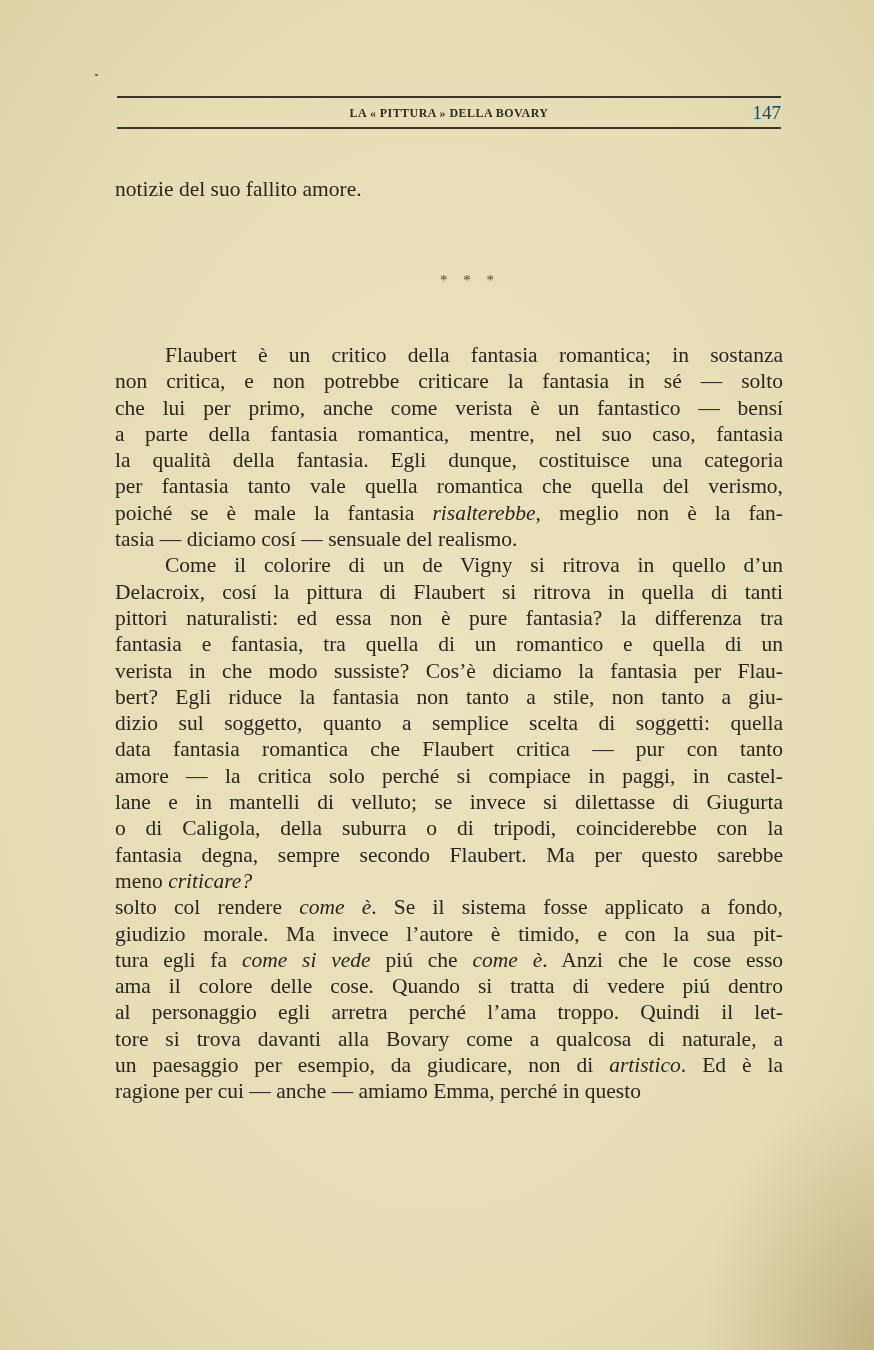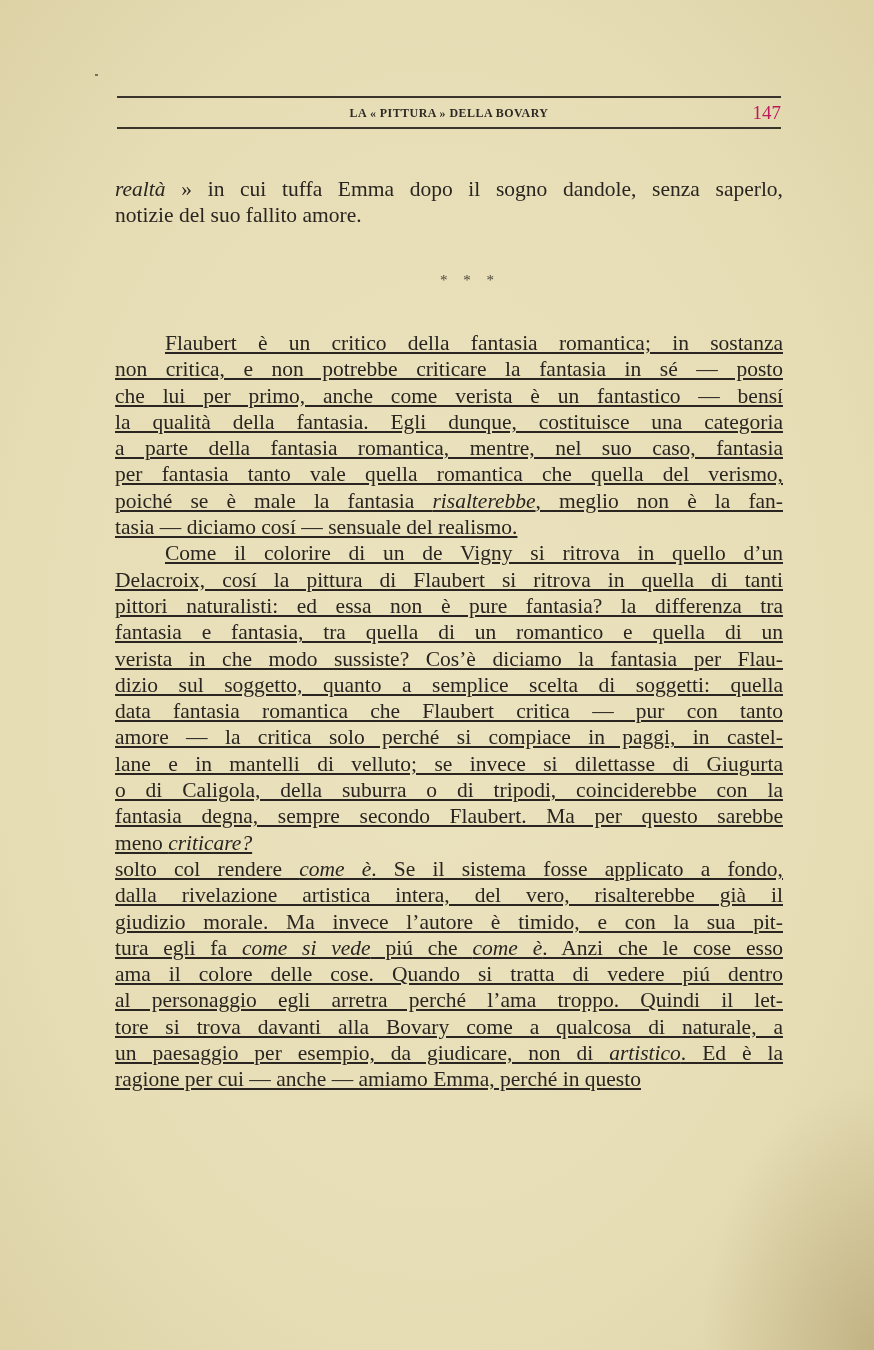--- a/index.html
+++ b/index.html
@@ -21,91 +21,90 @@
     .running-head {
       position: absolute; left: 84px; top: 102px; width: 664px; height: 22px;
       font-family: "Liberation Serif", serif;
     }
     .running-title {
       position: absolute; left: 0; right: 0; text-align: center;
       font-size: 13px; letter-spacing: 0.5px; top: 3px; font-weight: bold; color: #2e2924;
       transform: scaleX(0.92);
     }
     .page-number {
-      position: absolute; right: 0; top: 0; font-size: 19px; color: #be185d;
+      position: absolute; right: 0; top: 0; font-size: 19px; color: #0c4a6e;
     }
     .text {
       position: absolute; left: 82px; width: 668px;
       font-family: "Liberation Serif", serif;
       font-size: 21.5px;
     }
     .line {
       display: block; height: 26.3px; line-height: 26.3px;
       text-align: justify; text-align-last: justify; white-space: nowrap;
       overflow: visible;
     }
     .line.last { text-align-last: left; }
     .line.indent { padding-left: 50px; }
     .block1 { top: 176px; }
     .stars {
       position: absolute; left: 0; width: 874px; top: 272px; text-align: center;
       font-size: 15px; letter-spacing: 6px; color: #4a443a;
       font-family: "Liberation Serif", serif;
     }
-    .block2 { top: 330px; text-decoration: underline; }
+    .block2 { top: 342px; }
     i { font-style: italic; }
   </style>
 </head>
 <body>
 
 <div class="page">
   <div class="dot"></div>
 
   <div class="rule top"></div>
   <div class="running-head">
     <div class="running-title">LA « PITTURA » DELLA BOVARY</div>
     <div class="page-number">147</div>
   </div>
   <div class="rule bottom"></div>
 
   <div class="text block1" id="intro">
-      <span class="line"><i>realtà</i><span> » in cui tuffa Emma dopo il sogno dandole, senza saperlo,</span></span>
       <span class="line last"><span>notizie del suo fallito amore.</span></span>
     </div>
 
   <div class="stars">* * *</div>
 
   <div class="text block2" id="body">
       <div>
         <span class="line indent"><span>Flaubert è un critico della fantasia romantica; in sostanza</span></span>
-        <span class="line"><span>non critica, e non potrebbe criticare la fantasia in sé — posto</span></span>
+        <span class="line"><span>non critica, e non potrebbe criticare la fantasia in sé — solto</span></span>
         <span class="line"><span>che lui per primo, anche come verista è un fantastico — bensí</span></span>
+        <span class="line"><span>a parte della fantasia romantica, mentre, nel suo caso, fantasia</span></span>
         <span class="line"><span>la qualità della fantasia. Egli dunque, costituisce una categoria</span></span>
-        <span class="line"><span>a parte della fantasia romantica, mentre, nel suo caso, fantasia</span></span>
         <span class="line"><span>per fantasia tanto vale quella romantica che quella del verismo,</span></span>
         <span class="line"><span>poiché se è male la fantasia </span><i>risalterebbe</i><span>, meglio non è la fan-</span></span>
         <span class="line last"><span>tasia — diciamo cosí — sensuale del realismo.</span></span>
       </div>
       <div>
         <span class="line indent"><span>Come il colorire di un de Vigny si ritrova in quello d’un</span></span>
         <span class="line"><span>Delacroix, cosí la pittura di Flaubert si ritrova in quella di tanti</span></span>
         <span class="line"><span>pittori naturalisti: ed essa non è pure fantasia? la differenza tra</span></span>
         <span class="line"><span>fantasia e fantasia, tra quella di un romantico e quella di un</span></span>
         <span class="line"><span>verista in che modo sussiste? Cos’è diciamo la fantasia per Flau-</span></span>
+        <span class="line"><span>bert? Egli riduce la fantasia non tanto a stile, non tanto a giu-</span></span>
         <span class="line"><span>dizio sul soggetto, quanto a semplice scelta di soggetti: quella</span></span>
         <span class="line"><span>data fantasia romantica che Flaubert critica — pur con tanto</span></span>
         <span class="line"><span>amore — la critica solo perché si compiace in paggi, in castel-</span></span>
         <span class="line"><span>lane e in mantelli di velluto; se invece si dilettasse di Giugurta</span></span>
         <span class="line"><span>o di Caligola, della suburra o di tripodi, coinciderebbe con la</span></span>
         <span class="line"><span>fantasia degna, sempre secondo Flaubert. Ma per questo sarebbe</span></span>
         <span class="line last"><span>meno </span><i>criticare?</i></span>
       </div>
       <div>
         <span class="line"><span>solto col rendere </span><i>come è</i><span>. Se il sistema fosse applicato a fondo,</span></span>
-        <span class="line"><span>dalla rivelazione artistica intera, del vero, risalterebbe già il</span></span>
         <span class="line"><span>giudizio morale. Ma invece l’autore è timido, e con la sua pit-</span></span>
         <span class="line"><span>tura egli fa </span><i>come si vede</i><span> piú che </span><i>come è</i><span>. Anzi che le cose esso</span></span>
         <span class="line"><span>ama il colore delle cose. Quando si tratta di vedere piú dentro</span></span>
         <span class="line"><span>al personaggio egli arretra perché l’ama troppo. Quindi il let-</span></span>
         <span class="line"><span>tore si trova davanti alla Bovary come a qualcosa di naturale, a</span></span>
         <span class="line"><span>un paesaggio per esempio, da giudicare, non di </span><i>artistico</i><span>. Ed è la</span></span>
         <span class="line last"><span>ragione per cui — anche — amiamo Emma, perché in questo</span></span>
       </div>
     </div>
 </div>

